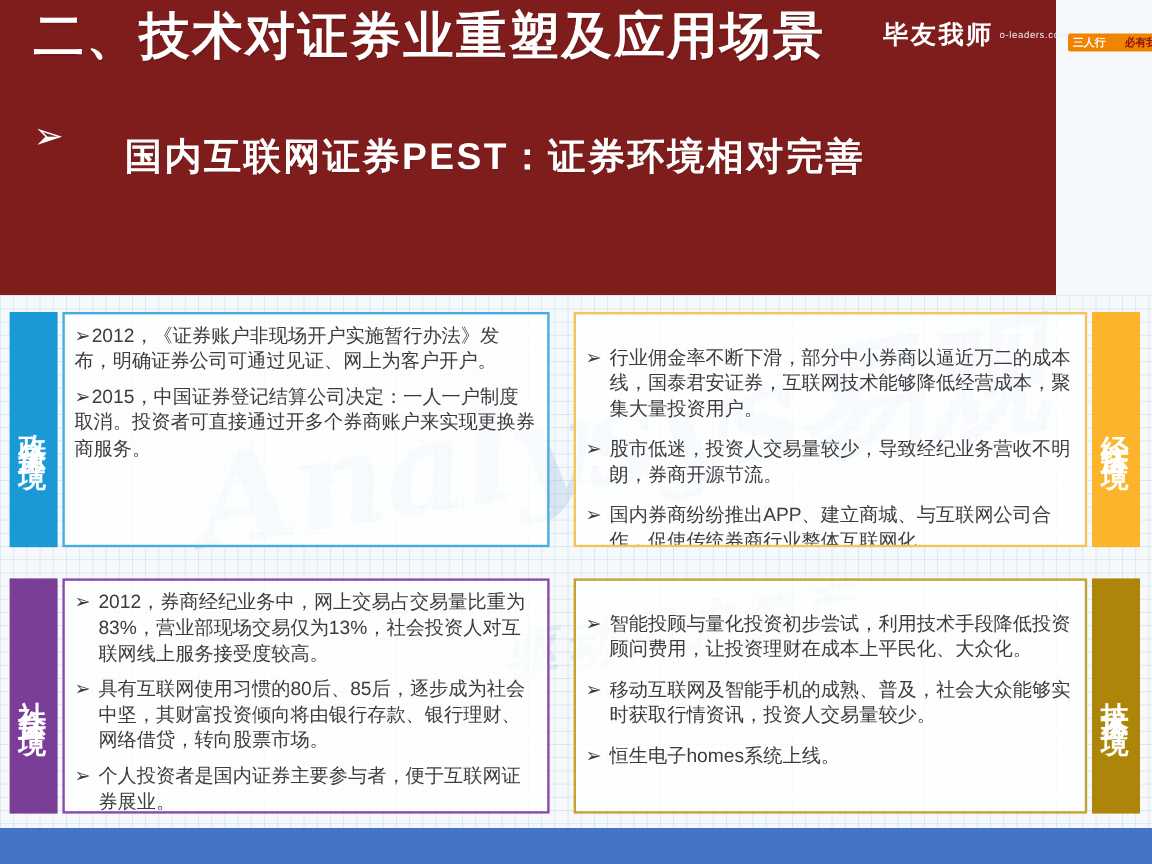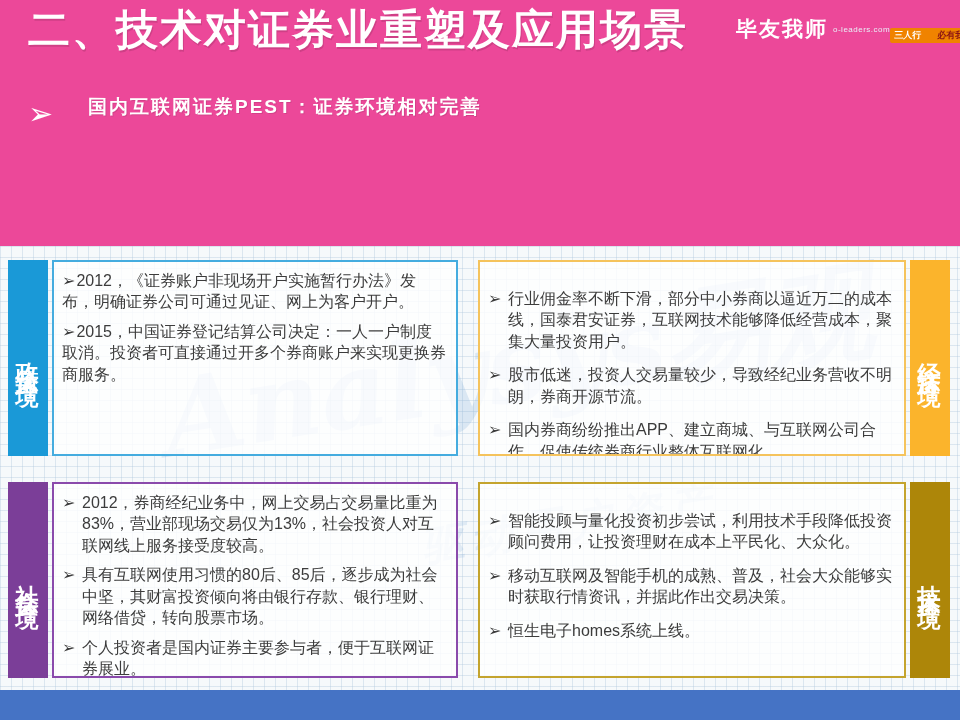--- a/index.html
+++ b/index.html
@@ -3,22 +3,22 @@
 <meta charset="utf-8">
 <style>
   html,body{margin:0;padding:0;background:#888;}
   .slide{
     position:relative;width:960px;height:720px;overflow:hidden;
     background:#F6F9FB;
     font-family:"Liberation Sans","DejaVu Sans",sans-serif;
   }
   
   .top{
-    position:absolute;left:0;top:0;width:960px;height:246px;
-    background:#ec4899;
+    position:absolute;left:0;top:0;width:880px;height:246px;
+    background:#7f1d1d;
   }
   .page-title{
     position:absolute;left:28px;top:6px;margin:0;
     font-size:42px;line-height:1.15;font-weight:800;color:#ffffff;
     letter-spacing:2px;white-space:nowrap;
     text-shadow:1px 2px 0 rgba(0,0,0,0.12);
   }
   .logo{position:absolute;left:736px;top:15px;display:flex;align-items:flex-end;}
   .logo-name{font-size:21px;font-weight:800;color:#ffffff;letter-spacing:2px;white-space:nowrap;}
   .logo-right{display:flex;flex-direction:row;margin-left:5px;margin-top:2px;}
@@ -27,22 +27,22 @@
     margin-top:3px;background:#F08300;border-radius:2px;
     padding:1px 4px;font-size:9px;font-weight:700;white-space:nowrap;
   }
   .badge-light{color:#ffffff;}
   .badge-dark{color:#8B1414;margin-left:16px;}
   .subtitle-row{position:absolute;left:0;top:94px;width:960px;height:44px;}
   .sub-arrow{
     position:absolute;left:28px;top:2px;font-size:30px;color:#ffffff;font-weight:400;
   }
   .subtitle{
-    position:absolute;left:88px;top:0;margin:0;
-    font-size:19px;font-weight:800;color:#ffffff;letter-spacing:2px;white-space:nowrap;
+    position:absolute;left:88px;top:0;margin:16px;
+    font-size:31px;font-weight:800;color:#ffffff;letter-spacing:2px;white-space:nowrap;
     text-shadow:1px 1px 0 rgba(0,0,0,0.10);
   }
   
   .pest{
     position:absolute;left:0;top:246px;width:960px;height:444px;
     background-color:#F6F9FB;
     background-image:
       linear-gradient(rgba(170,195,220,0.35) 1px, transparent 1px),
       linear-gradient(90deg, rgba(170,195,220,0.35) 1px, transparent 1px);
     background-size:11px 11px;
@@ -166,21 +166,21 @@
 
     <div class="quad q-tech right-side hang pad-lg">
       <div class="side">技术环境</div>
       <div class="content">
         <p class="bullet">
             <span class="g">➢</span>
             <span class="t">智能投顾与量化投资初步尝试，利用技术手段降低投资顾问费用，让投资理财在成本上平民化、大众化。</span>
           </p>
         <p class="bullet">
             <span class="g">➢</span>
-            <span class="t">移动互联网及智能手机的成熟、普及，社会大众能够实时获取行情资讯，并据此作出交易决策。</span>
+            <span class="t">移动互联网及智能手机的成熟、普及，社会大众能够实时获取行情资讯，投资人交易量较少。</span>
           </p>
         <p class="bullet">
             <span class="g">➢</span>
             <span class="t">恒生电子homes系统上线。</span>
           </p>
       </div>
     </div>
   </section>
 
   <footer class="bottom-bar"></footer>

